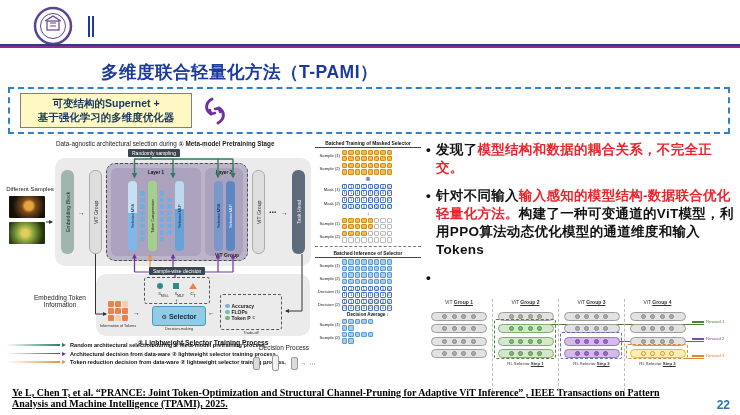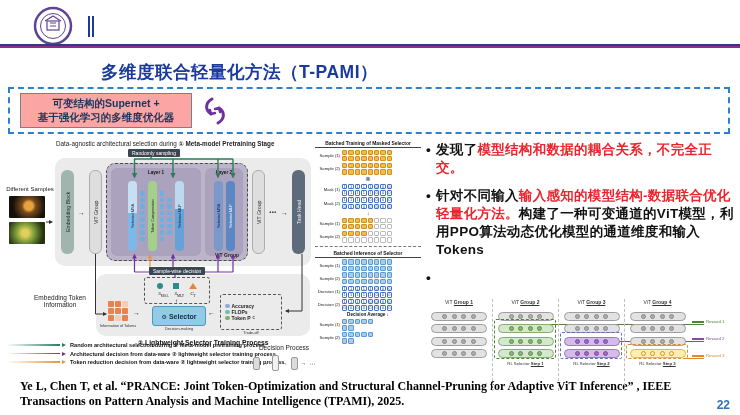--- a/index.html
+++ b/index.html
@@ -13,21 +13,21 @@
   .page-title{position:absolute;left:101px;top:12px;font-size:17.5px;font-weight:700;color:var(--title-blue);letter-spacing:.5px;margin-top:48px;}
   .rule{position:absolute;left:0;top:44px;width:740px;height:4px;
     background:linear-gradient(to bottom,#39387e 0 45%,#8a2f8e 55% 100%);}
   .subtitle{position:absolute;left:60px;top:53px;width:424px;height:26px;line-height:26px;
     background:var(--lavender);color:var(--navy);font-weight:700;font-size:14.5px;text-align:center;}
   
   .challenge{position:absolute;left:8px;top:87px;width:722px;height:47px;border:2px dashed var(--dashed-blue);
     display:flex;align-items:center;gap:9px;padding:0 10px;}
   .problem{width:262px;font-weight:700;font-size:11.5px;color:#000;text-align:center;white-space:pre-line;line-height:1.35;}
   .mini-box{border:1.5px solid #808080;color:var(--navy);font-weight:700;font-size:10.5px;text-align:center;
-    white-space:pre-line;line-height:1.3;padding:3px 4px;background:#fca5a5;}
+    white-space:pre-line;line-height:1.3;padding:3px 4px;background:#fef9c3;}
   .method-box{width:172px;}
   .goal-box{width:222px;}
   .cycle{width:28px;height:32px;flex:0 0 auto;}
   
   .bullets{position:absolute;left:424px;top:141px;width:314px;}
   .bullets ul{list-style:none;margin:0;padding:0;}
   .bullet-item{display:flex;font-size:13.5px;font-weight:700;color:#111;line-height:1.34;margin-bottom:10px;letter-spacing:.3px;}
   .bullet-item .dot{margin:0 5px 0 2px;flex:0 0 auto;}
   .bullet-item .red{color:var(--red);}
   
@@ -145,22 +145,22 @@
   .steplab{position:absolute;left:0;right:0;top:62px;text-align:center;font-size:4.3px;color:#333;white-space:nowrap;}
   .rewards{position:relative;flex:1 1 auto;}
   .reward{position:absolute;display:flex;align-items:center;gap:2px;left:2px;}
   .r1{top:20px;} .r2{top:37px;} .r3{top:54px;}
   .rline{width:12px;height:2px;display:inline-block;}
   .rlab{font-size:4.3px;}
   .buslineg{position:absolute;top:24.5px;left:120px;width:158px;height:1.5px;background:#538135;z-index:-1;}
   .buslinep{position:absolute;top:41.5px;left:192px;width:86px;height:1.5px;background:#7c4ea0;z-index:-1;}
   .buslineo{position:absolute;top:58.5px;left:258px;width:20px;height:1.5px;background:#e08a2e;z-index:-1;}
   
-  .citation{position:absolute;left:20px;bottom:6px;width:660px;font-family:"Liberation Serif","DejaVu Serif",serif;
-    font-size:12px;font-weight:700;color:#000;}
+  .citation{position:absolute;left:12px;bottom:6px;width:660px;font-family:"Liberation Serif","DejaVu Serif",serif;
+    font-size:10px;font-weight:700;color:#000;text-decoration:underline;}
   .page-num{position:absolute;right:10px;bottom:3px;color:var(--page-blue);font-weight:700;font-size:12px;}
 </style>
 </head>
 <body>
 
 <div id="slide">
 
   <svg class="logo" viewBox="0 0 40 40">
     <circle cx="20" cy="20" r="18" fill="none" stroke="#5e4392" stroke-width="2.5"></circle>
     <circle cx="20" cy="20" r="12.5" fill="none" stroke="#5e4392" stroke-width="1"></circle>

